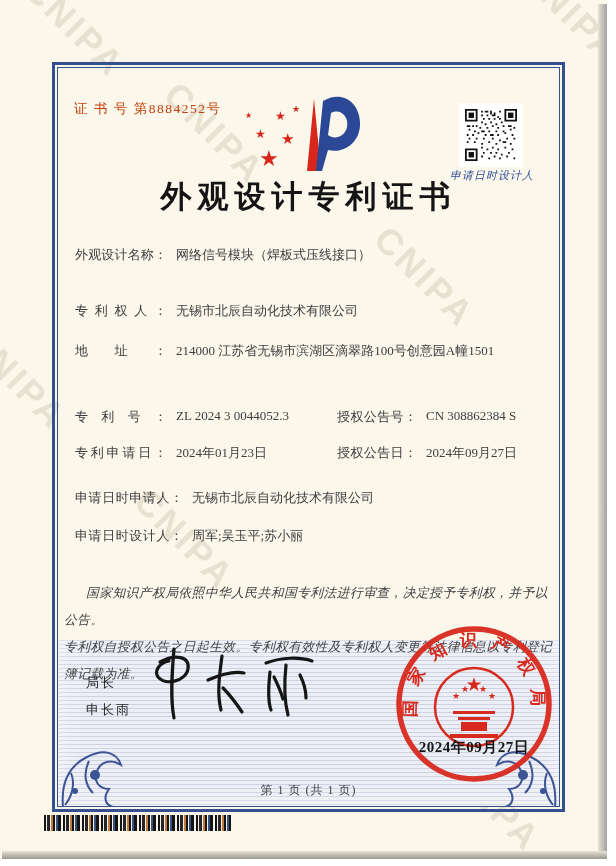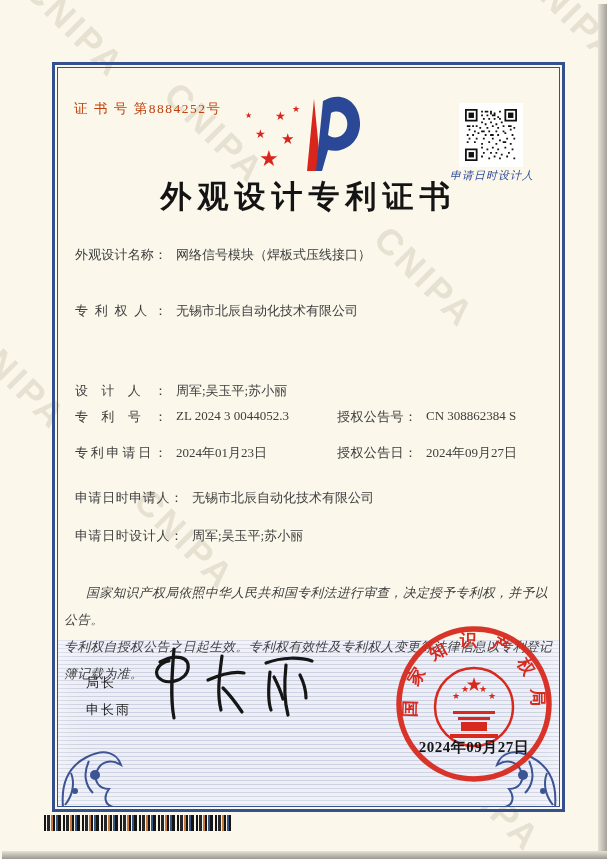--- a/index.html
+++ b/index.html
@@ -147,22 +147,22 @@
   <div class="qr-caption">申请日时设计人</div>
 
   <div class="title">外观设计专利证书</div>
 
   <div class="row" style="top:246px">
     <span class="flabel">外观设计名称：</span><span class="fval">网络信号模块（焊板式压线接口）</span>
   </div>
   <div class="row" style="top:302px">
     <span class="flabel">专利权人：</span><span class="fval">无锡市北辰自动化技术有限公司</span>
   </div>
-  <div class="row" style="top:382px">
-    <span class="flabel">设计人：</span><span class="fval">周军;吴玉平;苏小丽</span>
+  <div class="row" style="top:342px">
+    <span class="flabel">地址：</span><span class="fval">214000 江苏省无锡市滨湖区滴翠路100号创意园A幢1501</span>
   </div>
   <div class="row" style="top:408px">
     <span class="flabel">专利号：</span><span class="fval">ZL 2024 3 0044052.3</span>
     <span class="col2">
       <span class="flabel">授权公告号：</span><span class="fval">CN 308862384 S</span>
     </span>
   </div>
   <div class="row" style="top:444px">
     <span class="flabel">专利申请日：</span><span class="fval">2024年01月23日</span>
     <span class="col2">
@@ -212,20 +212,21 @@
       <text x="94" y="73" text-anchor="middle" font-size="9" font-family="'DejaVu Sans',sans-serif">★</text>
       <text x="103" y="80" text-anchor="middle" font-size="9" font-family="'DejaVu Sans',sans-serif">★</text>
       <rect x="64" y="92" width="42" height="3"></rect>
       <rect x="69" y="98" width="32" height="3"></rect>
       <rect x="72" y="103" width="26" height="9"></rect>
       <rect x="61" y="115" width="48" height="4"></rect>
     </g>
     <text x="85" y="133" text-anchor="middle" font-size="15" font-weight="bold" fill="#161616" letter-spacing="0.5">2024年09月27日</text>
   </svg>
 
+  <div class="footer">第 1 页 (共 1 页)</div>
 
   <div class="barcode"></div>
 
   <div class="edge-r-shadow"></div>
   <div class="edge-b-shadow"></div>
   <div class="edge-r-white"></div>
   <div class="edge-b-white"></div>
 
 </div>
 

